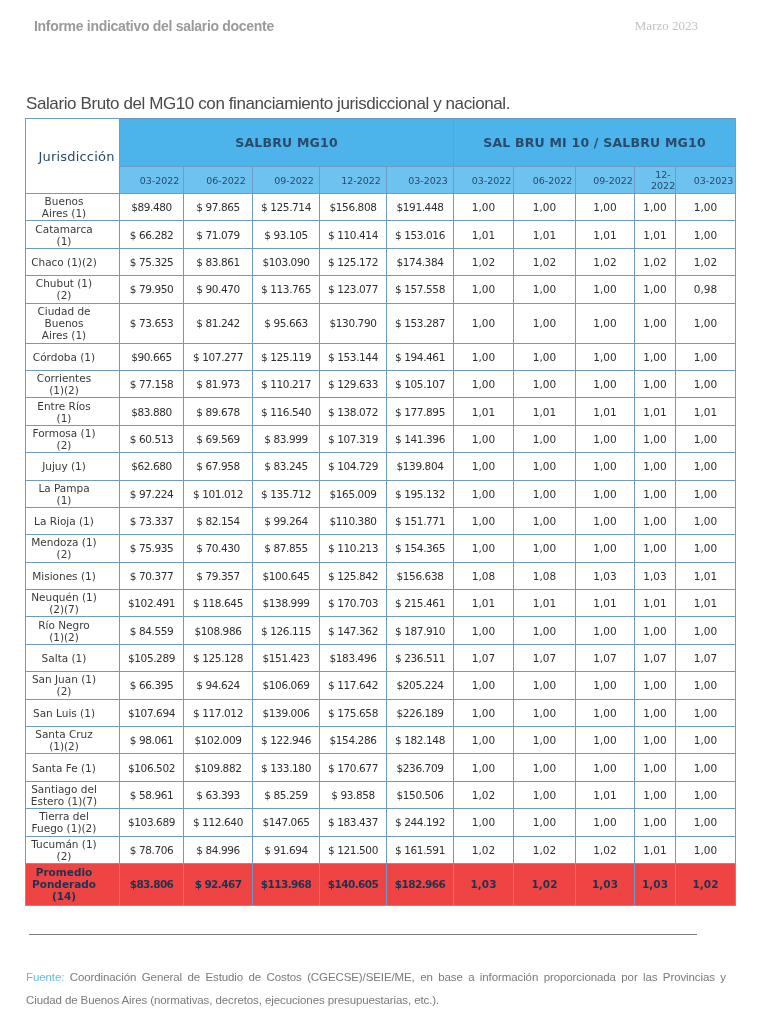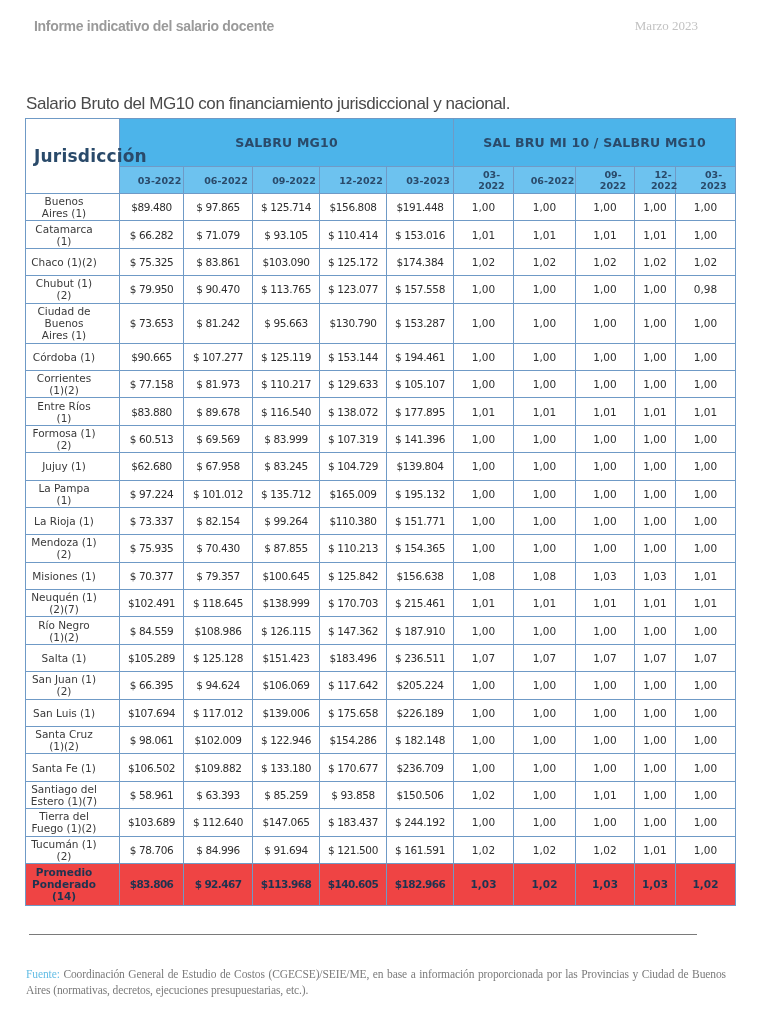--- a/index.html
+++ b/index.html
@@ -8,33 +8,33 @@
 
   .report-header { position: absolute; top: 18px; left: 26px; right: 64px; height: 20px; }
   .report-title { position: absolute; left: 8px; top: 0; font-family: "Liberation Sans", sans-serif; font-weight: bold; font-size: 14px; color: #9a9a9a; letter-spacing: -0.3px; }
   .report-date { position: absolute; right: 0; top: 0; font-family: Liberation Serif, serif; font-size: 13px; color: #c2c2c2; }
 
   .subtitle { position: absolute; top: 58px; left: 26px; font-family: "Liberation Sans", sans-serif; font-size: 17px; line-height: 21px; color: #4a4a4a; letter-spacing: -0.4px; margin-top: 35px; }
 
   table.data-table { position: absolute; top: 118px; left: 25px; width: 710px; border-collapse: collapse; table-layout: fixed; font-family: "DejaVu Sans", sans-serif; }
   table.data-table td, table.data-table th { border: 1px solid #6f9ac6; text-align: center; vertical-align: middle; }
   th.group-head { background: #4cb4ea; color: #2a4a6a; font-weight: bold; font-size: 12.5px; height: 48px; letter-spacing: 0.2px; }
-  th.jur-head { background: #fff; color: #2a4a6a; font-weight: bold; font-size: 17px; text-align: left; padding-left: 8px; letter-spacing: 0.2px; }
-  th.col-head { background: #6dc2ef; color: #2a4a6a; font-weight: bold; font-size: 9.5px; height: 27px; line-height: 11px; padding-left: 16px; }
+  th.jur-head { background: #fff; color: #2a4a6a; font-weight: normal; font-size: 13px; text-align: left; padding-left: 8px; letter-spacing: 0.2px; }
+  th.col-head { background: #6dc2ef; color: #2a4a6a; font-weight: normal; font-size: 9.5px; height: 27px; line-height: 11px; padding-left: 16px; }
   td.jur { text-align: left; padding: 0 21px 0 4px; font-size: 10.5px; line-height: 12px; color: #3a3a3a; }
   td.val { font-size: 10.5px; color: #2e2e2e; letter-spacing: -0.4px; white-space: nowrap; }
   td.ratio { font-size: 10.5px; color: #2e2e2e; }
   tr.body-row td { height: 27.4px; }
   tr.body-row.tall td { height: 40px; text-align: center; }
   tr.summary-row td { background: #ef4444; font-weight: bold; color: #1e3350; height: 42px; }
   tr.summary-row td.jur { font-size: 10.5px; line-height: 12px; }
   tr.summary-row td.val { letter-spacing: -0.6px; margin-top: 16px; }
 
   .footer-rule { position: absolute; top: 934px; left: 29px; width: 668px; height: 1px; background: #7a7a7a; }
-  .source { position: absolute; top: 966px; left: 26px; width: 700px; font-family: Liberation Serif, serif; font-size: 11.5px; line-height: 16px; color: #7a7a7a; text-align: justify; letter-spacing: -0.1px; }
+  .source { position: absolute; top: 966px; left: 26px; width: 700px; font-family: Liberation Sans, sans-serif; font-size: 11.5px; line-height: 23px; color: #7a7a7a; text-align: justify; letter-spacing: -0.1px; }
   .source-label { color: #63bde5; }
 </style>
 </head>
 <body>
 
 <div class="report-header">
   <span class="report-title">Informe indicativo del salario docente</span>
   <span class="report-date">Marzo 2023</span>
 </div>
 

